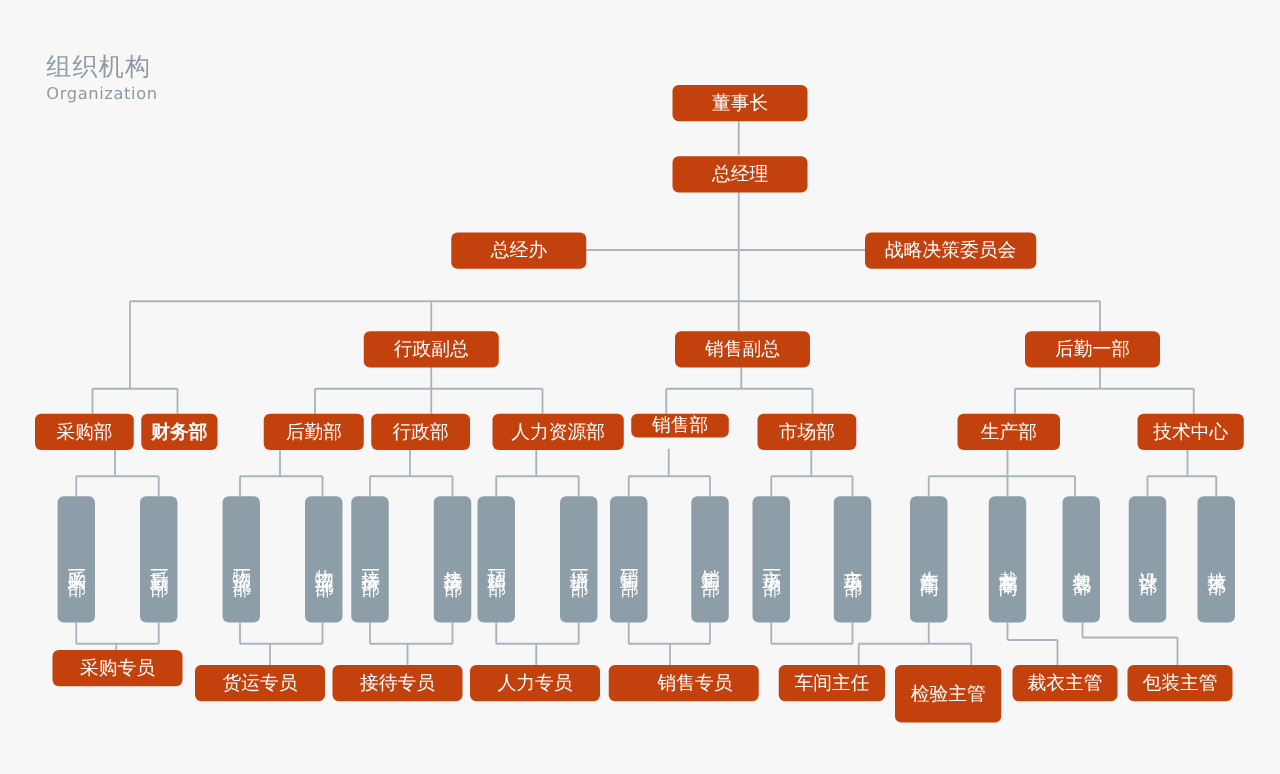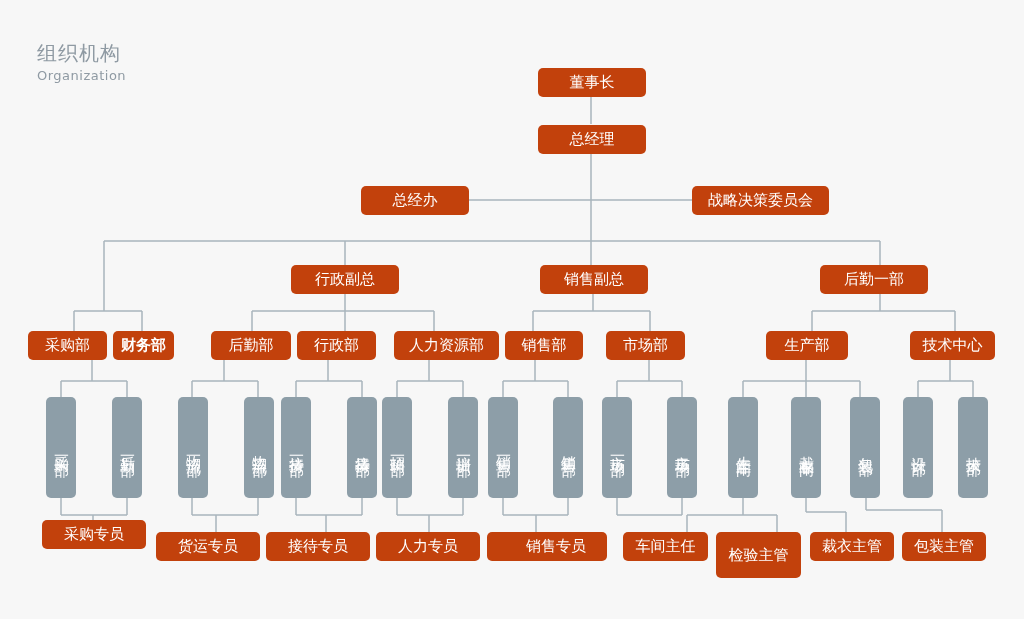--- a/index.html
+++ b/index.html
@@ -144,21 +144,21 @@
 
 <div class="box" style="left:291px;top:265px;width:108px;height:29px;">行政副总</div>
 <div class="box" style="left:540px;top:265px;width:108px;height:29px;">销售副总</div>
 <div class="box" style="left:820px;top:265px;width:108px;height:29px;">后勤一部</div>
 
 <div class="box" style="left:28px;top:331px;width:79px;height:29px;">采购部</div>
 <div class="box" style="left:113px;top:331px;width:61px;height:29px;font-weight:bold;">财务部</div>
 <div class="box" style="left:211px;top:331px;width:80px;height:29px;">后勤部</div>
 <div class="box" style="left:297px;top:331px;width:79px;height:29px;">行政部</div>
 <div class="box" style="left:382px;top:331px;width:105px;height:29px;margin-left:12px;">人力资源部</div>
-<div class="box" style="left:505px;top:331px;width:78px;height:29px;">销售部</div>
+<div class="box" style="left:505px;top:331px;width:78px;height:19px;">销售部</div>
 <div class="box" style="left:606px;top:331px;width:79px;height:29px;">市场部</div>
 <div class="box" style="left:766px;top:331px;width:82px;height:29px;">生产部</div>
 <div class="box" style="left:910px;top:331px;width:85px;height:29px;">技术中心</div>
 
 <div class="vbox" style="left:46px;top:397px;width:30px;height:101px;">采购一部</div>
 <div class="vbox" style="left:112px;top:397px;width:30px;height:101px;">后勤一部</div>
 <div class="vbox" style="left:178px;top:397px;width:30px;height:101px;">物流一部</div>
 <div class="vbox" style="left:244px;top:397px;width:30px;height:101px;">物流二部</div>
 <div class="vbox" style="left:281px;top:397px;width:30px;height:101px;">接待一部</div>
 <div class="vbox" style="left:347px;top:397px;width:30px;height:101px;">接待二部</div>

